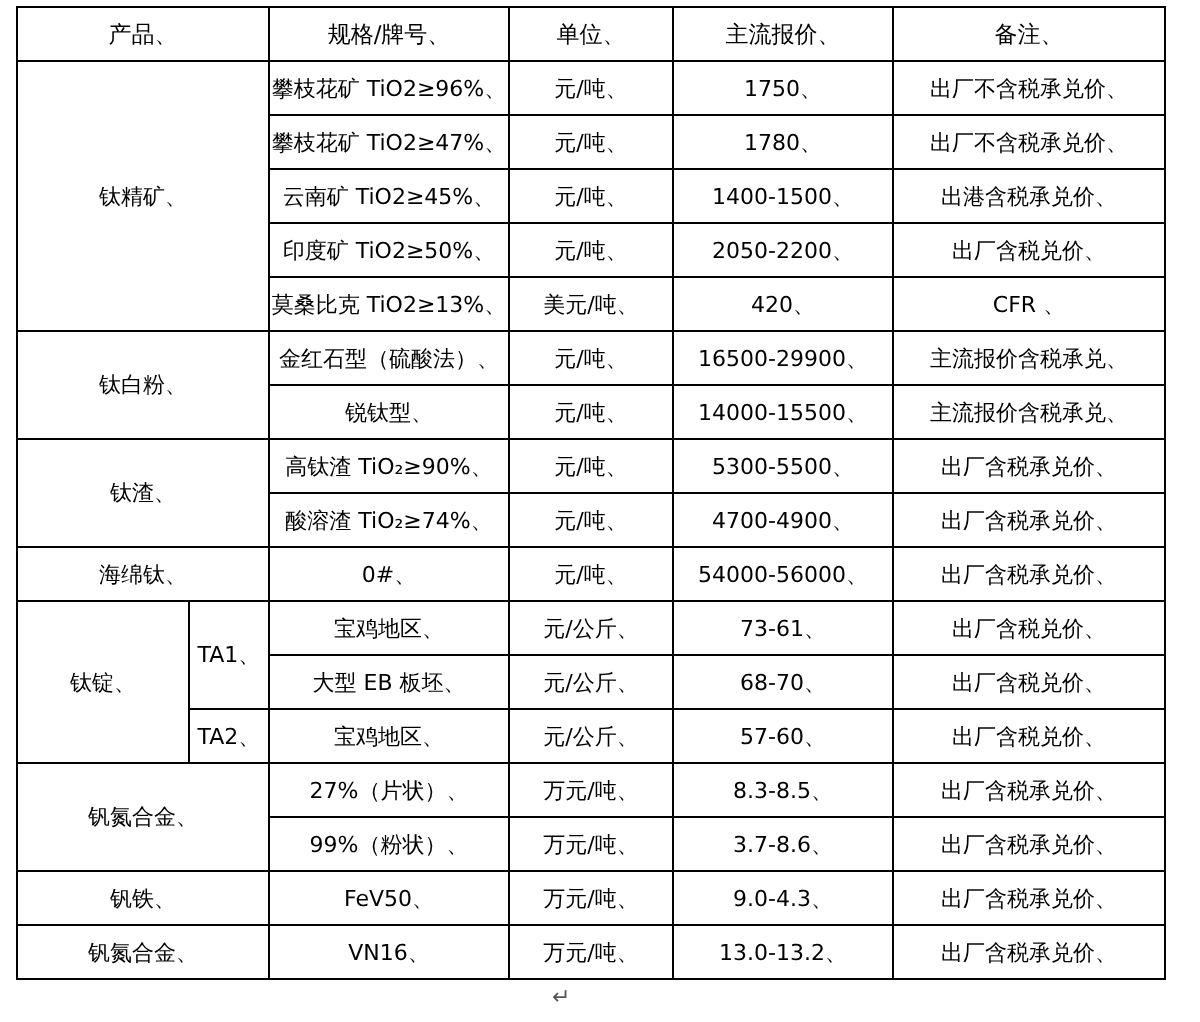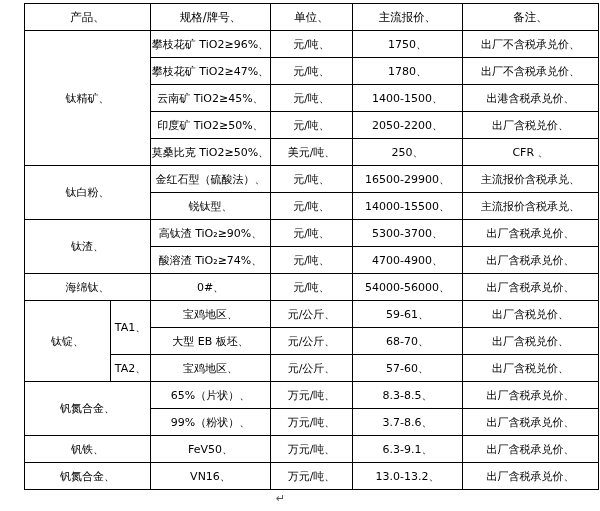--- a/index.html
+++ b/index.html
@@ -16,21 +16,21 @@
   }
   .sheet {
     position: relative;
     width: 600px;
     height: 511px;
   }
   table.price-table {
     border-collapse: collapse;
     table-layout: fixed;
     width: 574px;
-    margin: 3px 0 0 24px;
+    margin: 3px 0 0 8px;
     font-size: 11px;
   }
   table.price-table td {
     border: 1px solid #000000;
     text-align: center;
     vertical-align: middle;
     padding: 0;
     height: 26px;
     line-height: 13px;
     white-space: nowrap;
@@ -95,97 +95,97 @@
           <td>1400-1500、</td>
           <td>出港含税承兑价、</td>
         </tr>
         <tr>
           <td>印度矿 TiO2≥50%、</td>
           <td>元/吨、</td>
           <td>2050-2200、</td>
           <td>出厂含税兑价、</td>
         </tr>
         <tr>
-          <td>莫桑比克 TiO2≥50%、</td>
+          <td>莫桑比克 TiO2≥13%、</td>
           <td>美元/吨、</td>
-          <td>250、</td>
+          <td>420、</td>
           <td>CFR 、</td>
         </tr>
         <tr>
           <td rowspan="2" colspan="2">钛白粉、</td>
           <td>金红石型（硫酸法）、</td>
           <td>元/吨、</td>
           <td>16500-29900、</td>
           <td>主流报价含税承兑、</td>
         </tr>
         <tr>
           <td>锐钛型、</td>
           <td>元/吨、</td>
           <td>14000-15500、</td>
           <td>主流报价含税承兑、</td>
         </tr>
         <tr>
           <td rowspan="2" colspan="2">钛渣、</td>
           <td>高钛渣 TiO₂≥90%、</td>
           <td>元/吨、</td>
-          <td>5300-3700、</td>
+          <td>5300-5500、</td>
           <td>出厂含税承兑价、</td>
         </tr>
         <tr>
           <td>酸溶渣 TiO₂≥74%、</td>
           <td>元/吨、</td>
           <td>4700-4900、</td>
           <td>出厂含税承兑价、</td>
         </tr>
         <tr>
           <td rowspan="1" colspan="2">海绵钛、</td>
           <td>0#、</td>
           <td>元/吨、</td>
           <td>54000-56000、</td>
           <td>出厂含税承兑价、</td>
         </tr>
         <tr>
           <td rowspan="3" colspan="1">钛锭、</td>
           <td rowspan="2">TA1、</td>
           <td>宝鸡地区、</td>
           <td>元/公斤、</td>
-          <td>59-61、</td>
+          <td>73-61、</td>
           <td>出厂含税兑价、</td>
         </tr>
         <tr>
           <td>大型 EB 板坯、</td>
           <td>元/公斤、</td>
           <td>68-70、</td>
           <td>出厂含税兑价、</td>
         </tr>
         <tr>
           <td>TA2、</td>
           <td>宝鸡地区、</td>
           <td>元/公斤、</td>
           <td>57-60、</td>
           <td>出厂含税兑价、</td>
         </tr>
         <tr>
           <td rowspan="2" colspan="2">钒氮合金、</td>
-          <td>65%（片状）、</td>
+          <td>27%（片状）、</td>
           <td>万元/吨、</td>
           <td>8.3-8.5、</td>
           <td>出厂含税承兑价、</td>
         </tr>
         <tr>
           <td>99%（粉状）、</td>
           <td>万元/吨、</td>
           <td>3.7-8.6、</td>
           <td>出厂含税承兑价、</td>
         </tr>
         <tr>
           <td rowspan="1" colspan="2">钒铁、</td>
           <td>FeV50、</td>
           <td>万元/吨、</td>
-          <td>6.3-9.1、</td>
+          <td>9.0-4.3、</td>
           <td>出厂含税承兑价、</td>
         </tr>
         <tr>
           <td rowspan="1" colspan="2">钒氮合金、</td>
           <td>VN16、</td>
           <td>万元/吨、</td>
           <td>13.0-13.2、</td>
           <td>出厂含税承兑价、</td>
         </tr>
       </tbody>

